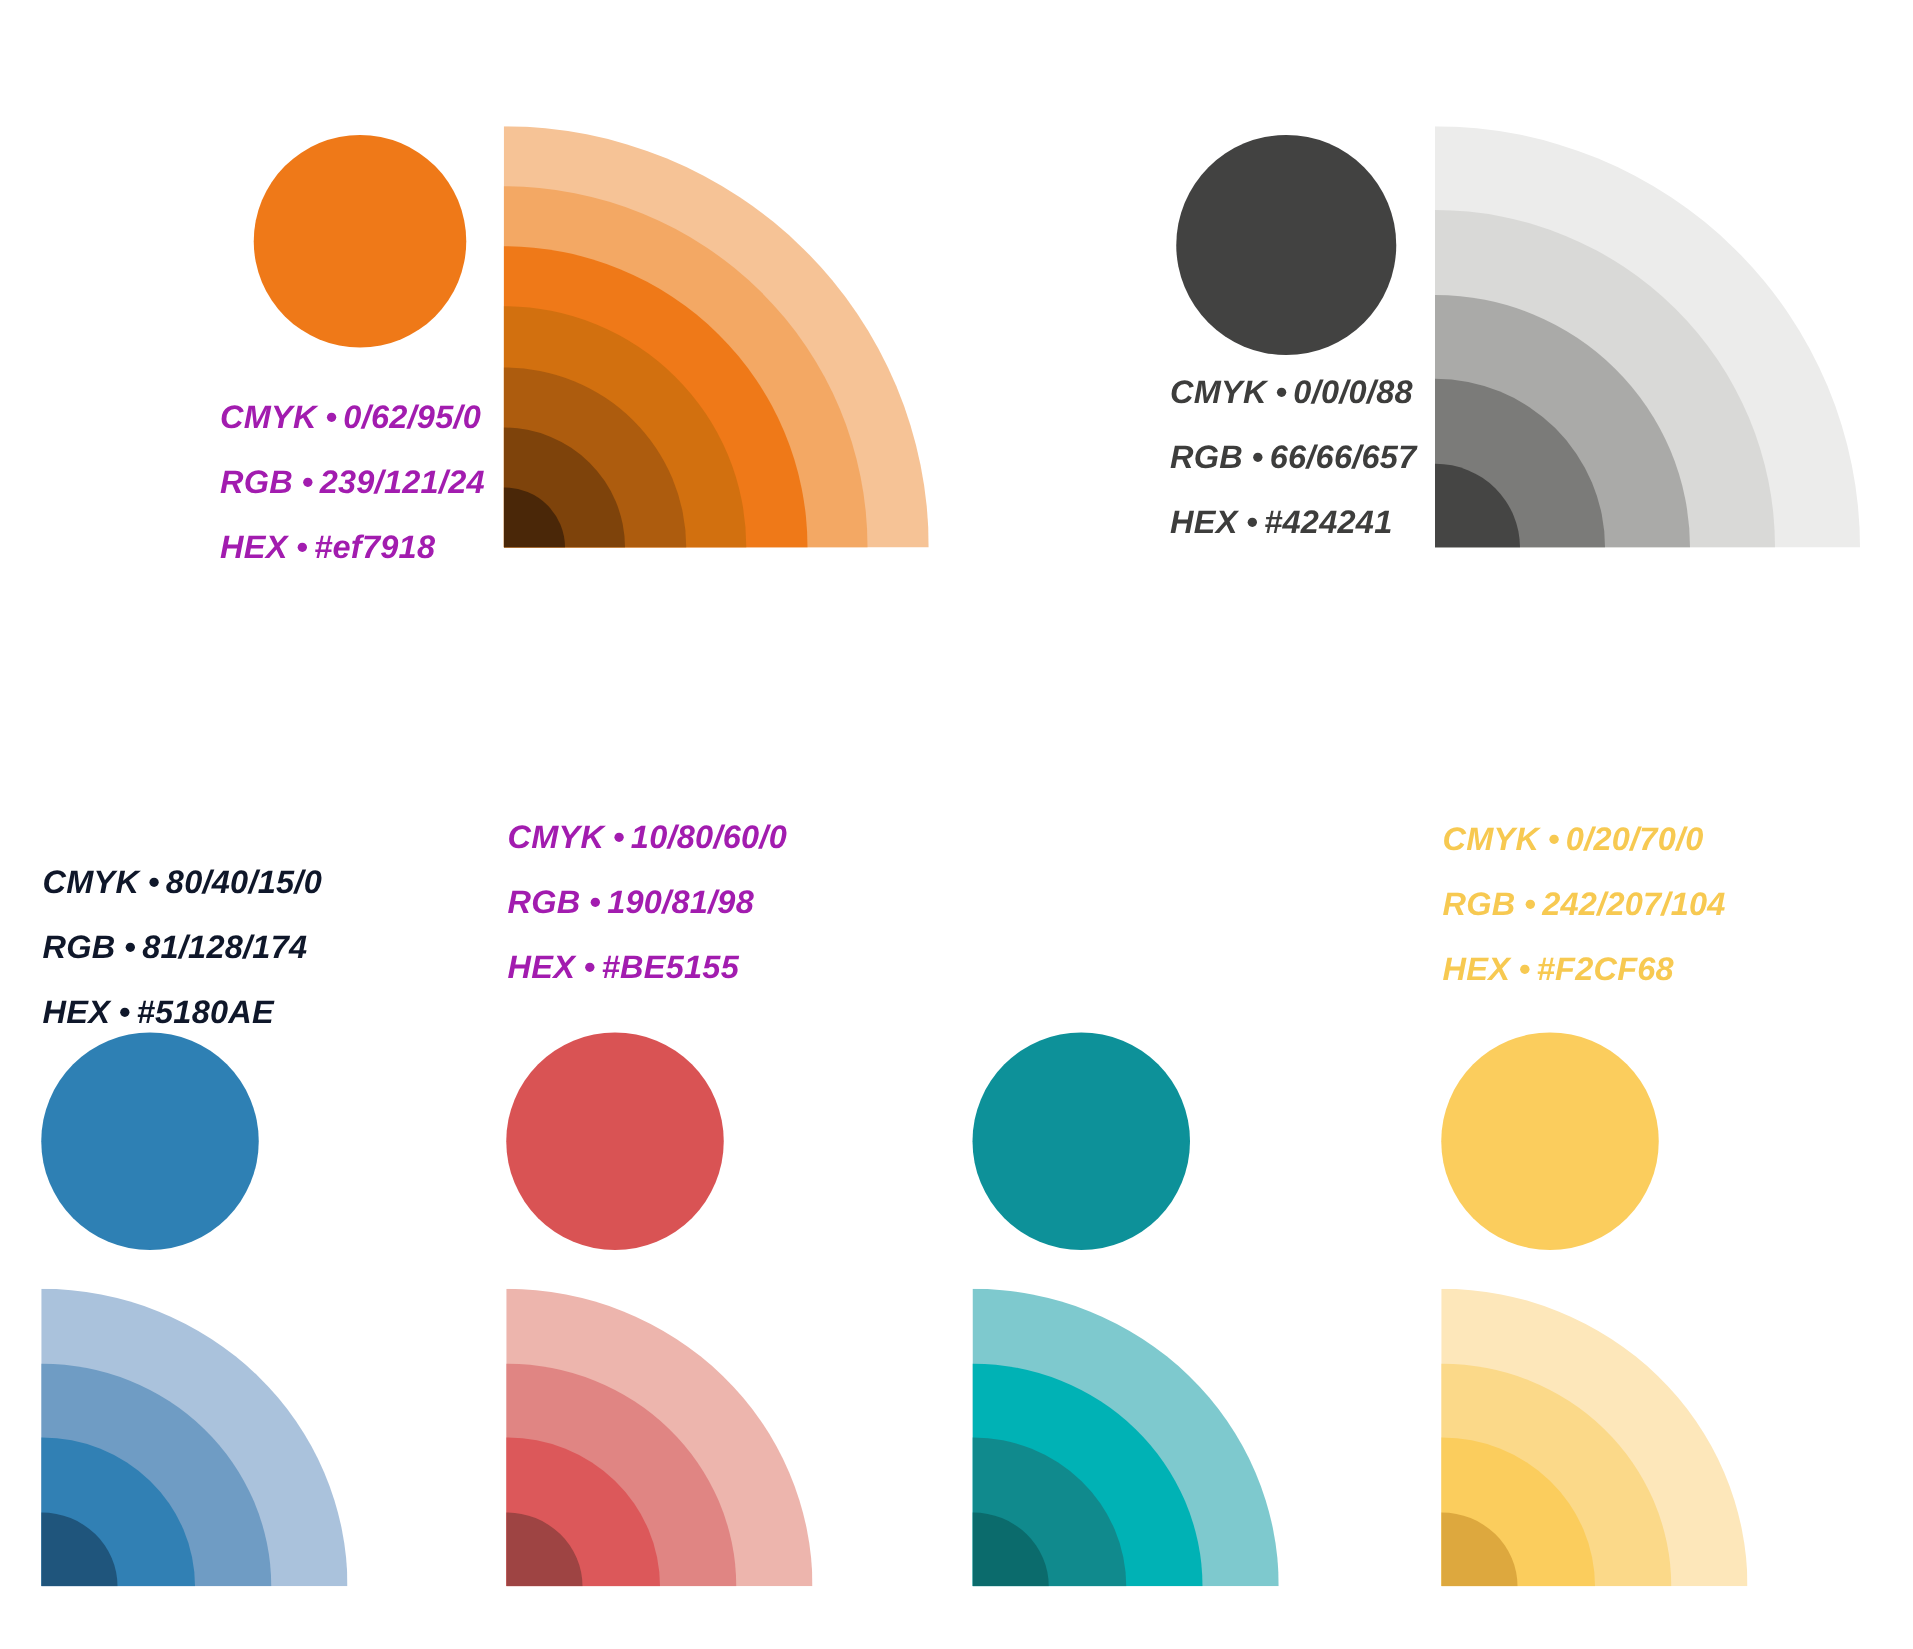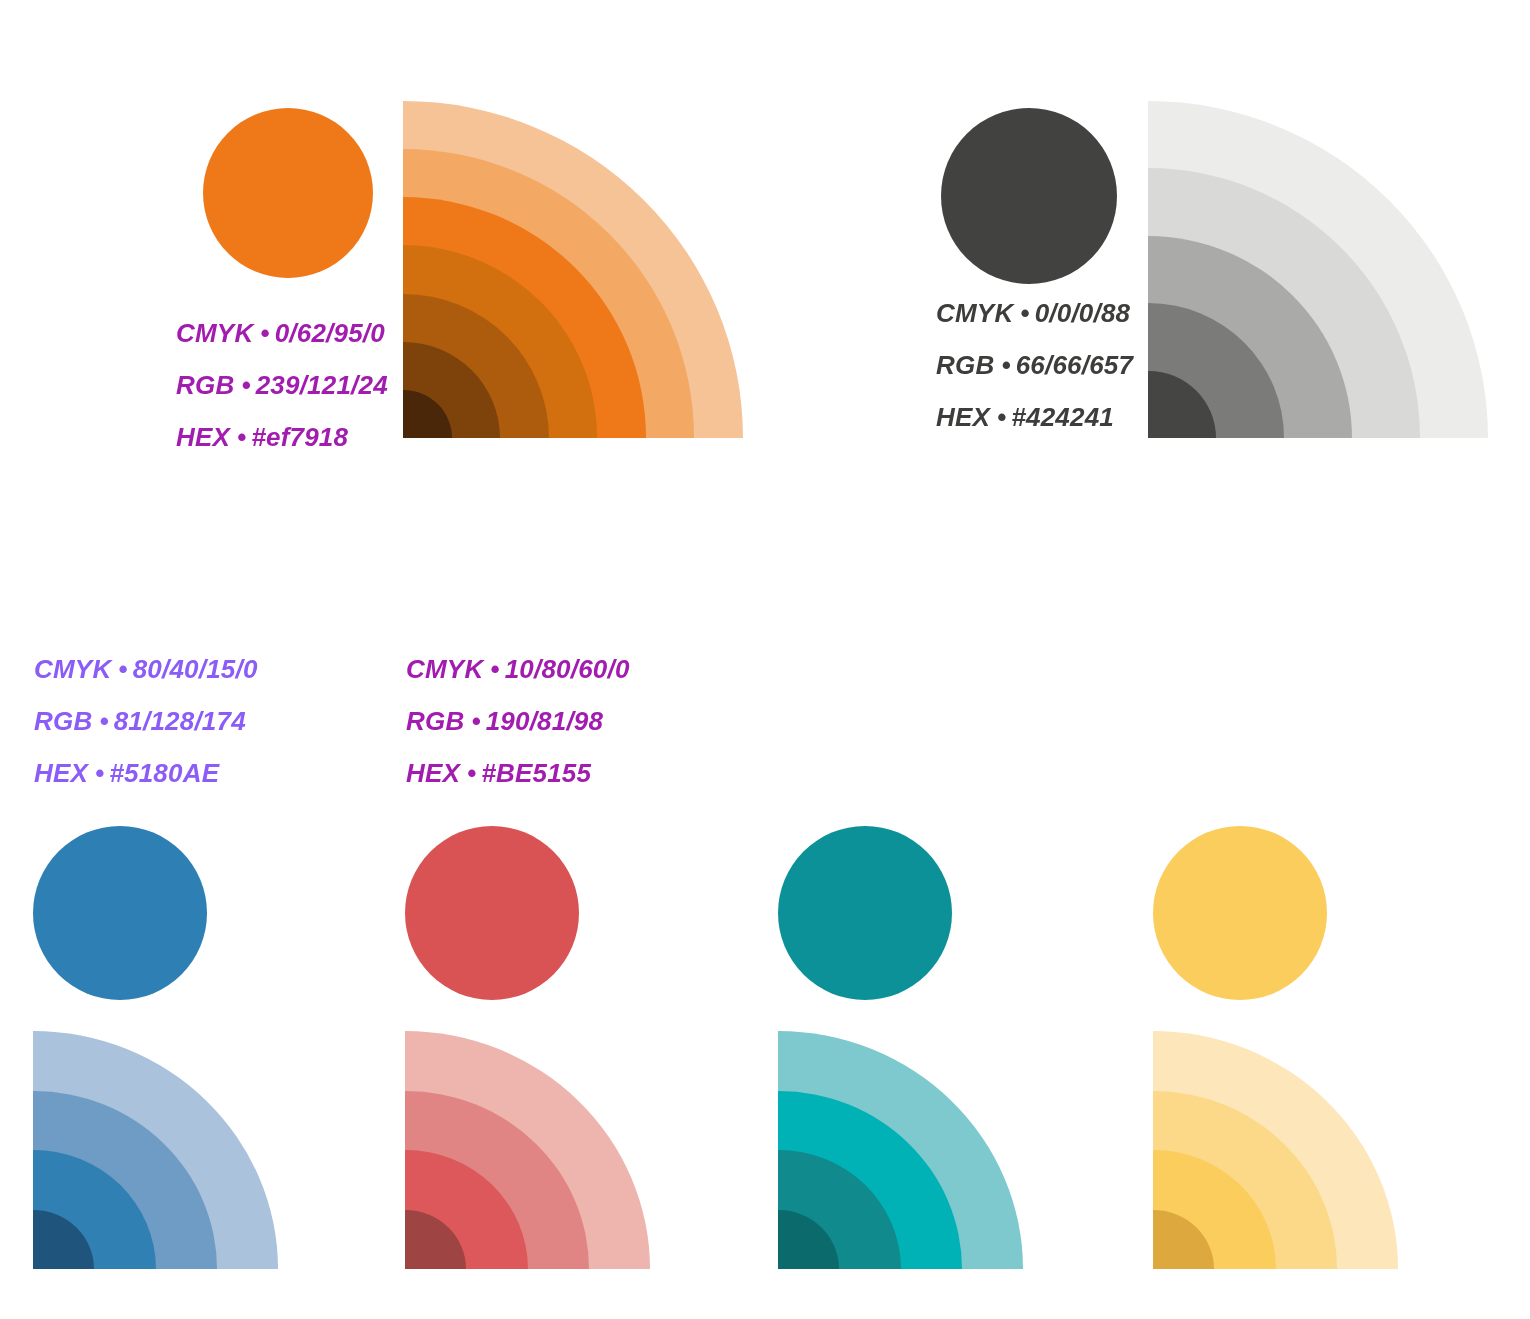--- a/index.html
+++ b/index.html
@@ -87,21 +87,21 @@
   </div>
 
   <div class="fan" id="f-gray" style="left:1148px;top:101px;width:340px;height:337px;">
       <div class="ring" style="width: 340px; height: 337px; bottom: 0px; background: rgb(236, 236, 235);"></div>
       <div class="ring" style="width: 272px; height: 269.6px; bottom: 0px; background: rgb(217, 217, 215);"></div>
       <div class="ring" style="width: 204px; height: 202.2px; bottom: 0px; background: rgb(170, 170, 168);"></div>
       <div class="ring" style="width: 136px; height: 134.8px; bottom: 0px; background: rgb(123, 123, 121);"></div>
       <div class="ring" style="width: 68px; height: 67.4px; bottom: 0px; background: rgb(69, 69, 68);"></div>
     </div>
 
-  <div class="spec-block" style="left: 34px; top: 656px; color: #8b5cf6;">
+  <div class="spec-block" style="left: 34px; top: 692px; color: #0f172a;">
     <div class="spec">
       <span class="lbl">CMYK</span><span class="dot">•</span><span class="val">80/40/15/0</span>
     </div>
     <div class="spec">
       <span class="lbl">RGB</span><span class="dot">•</span><span class="val">81/128/174</span>
     </div>
     <div class="spec">
       <span class="lbl">HEX</span><span class="dot">•</span><span class="val">#5180AE</span>
     </div>
   </div>
@@ -133,20 +133,31 @@
     </div>
 
   <div class="abs circle" id="c-teal" style="left: 778px; top: 826px; width: 174px; height: 174px; background: rgb(13, 145, 153);"></div>
   <div class="fan" id="f-teal" style="left:778px;top:1031px;width:245px;height:238px;">
       <div class="ring" style="width: 245px; height: 238px; bottom: 0px; background: rgb(126, 201, 206);"></div>
       <div class="ring" style="width: 183.75px; height: 178.5px; bottom: 0px; background: rgb(0, 178, 181);"></div>
       <div class="ring" style="width: 122.5px; height: 119px; bottom: 0px; background: rgb(16, 138, 141);"></div>
       <div class="ring" style="width: 61.25px; height: 59.5px; bottom: 0px; background: rgb(11, 107, 108);"></div>
     </div>
 
+  <div class="spec-block" style="left: 1154px; top: 658px; color: rgb(247, 201, 81);">
+    <div class="spec">
+      <span class="lbl">CMYK</span><span class="dot">•</span><span class="val">0/20/70/0</span>
+    </div>
+    <div class="spec">
+      <span class="lbl">RGB</span><span class="dot">•</span><span class="val">242/207/104</span>
+    </div>
+    <div class="spec">
+      <span class="lbl">HEX</span><span class="dot">•</span><span class="val">#F2CF68</span>
+    </div>
+  </div>
   <div class="abs circle" id="c-yellow" style="left: 1153px; top: 826px; width: 174px; height: 174px; background: rgb(251, 205, 93);"></div>
   <div class="fan" id="f-yellow" style="left:1153px;top:1031px;width:245px;height:238px;">
       <div class="ring" style="width: 245px; height: 238px; bottom: 0px; background: rgb(253, 231, 186);"></div>
       <div class="ring" style="width: 183.75px; height: 178.5px; bottom: 0px; background: rgb(251, 217, 137);"></div>
       <div class="ring" style="width: 122.5px; height: 119px; bottom: 0px; background: rgb(251, 205, 93);"></div>
       <div class="ring" style="width: 61.25px; height: 59.5px; bottom: 0px; background: rgb(221, 168, 62);"></div>
     </div>
 
 </div>
 

